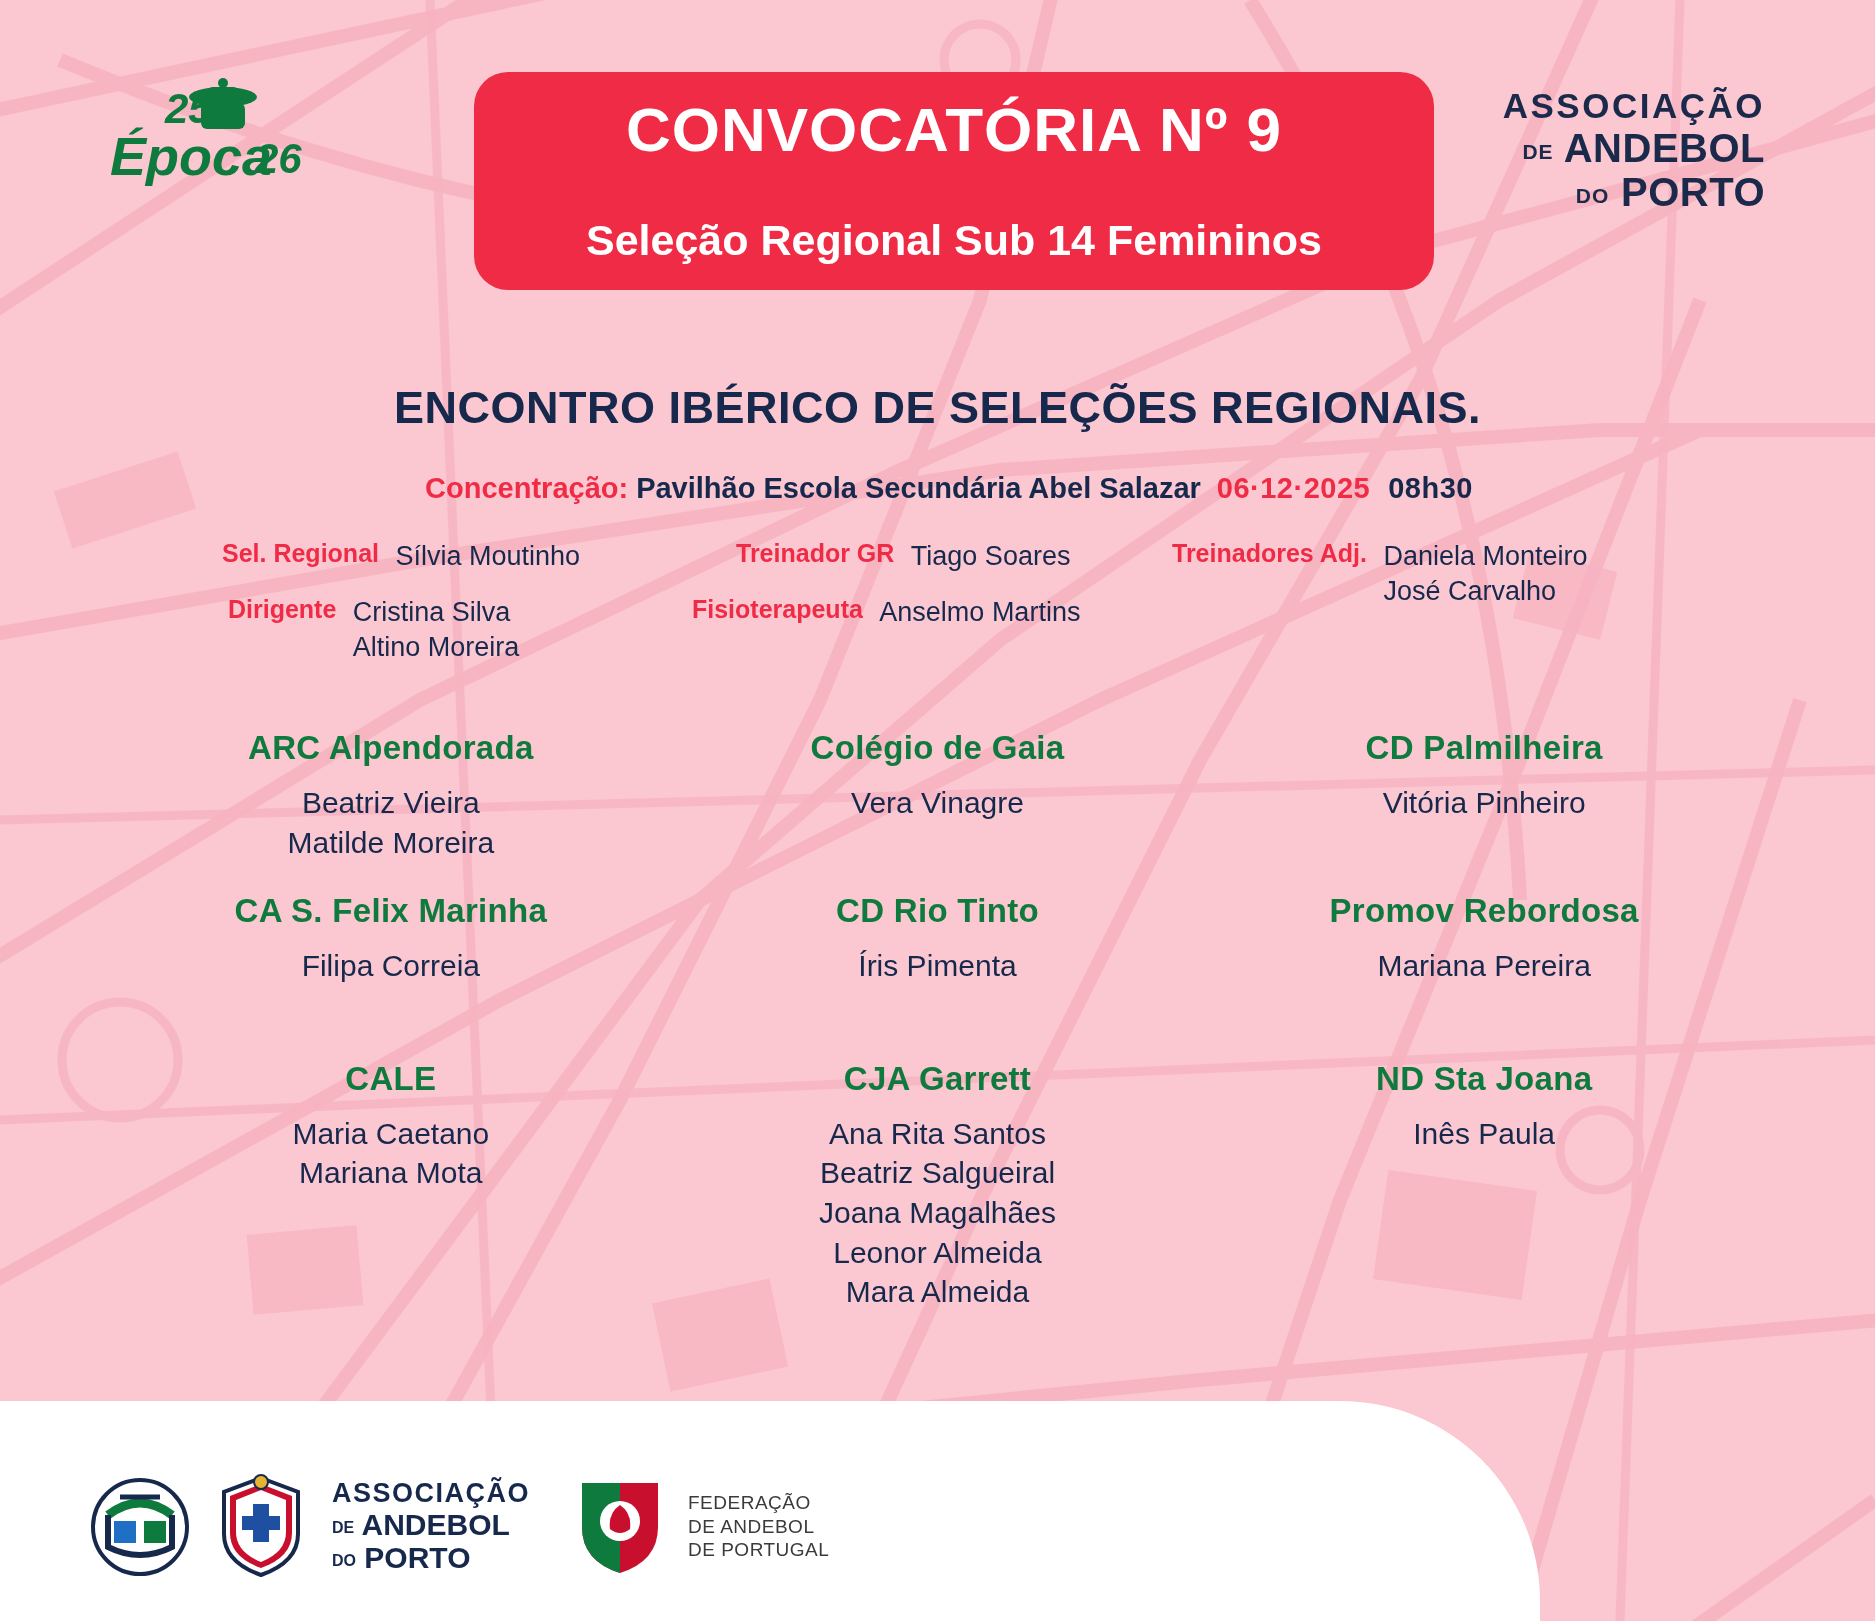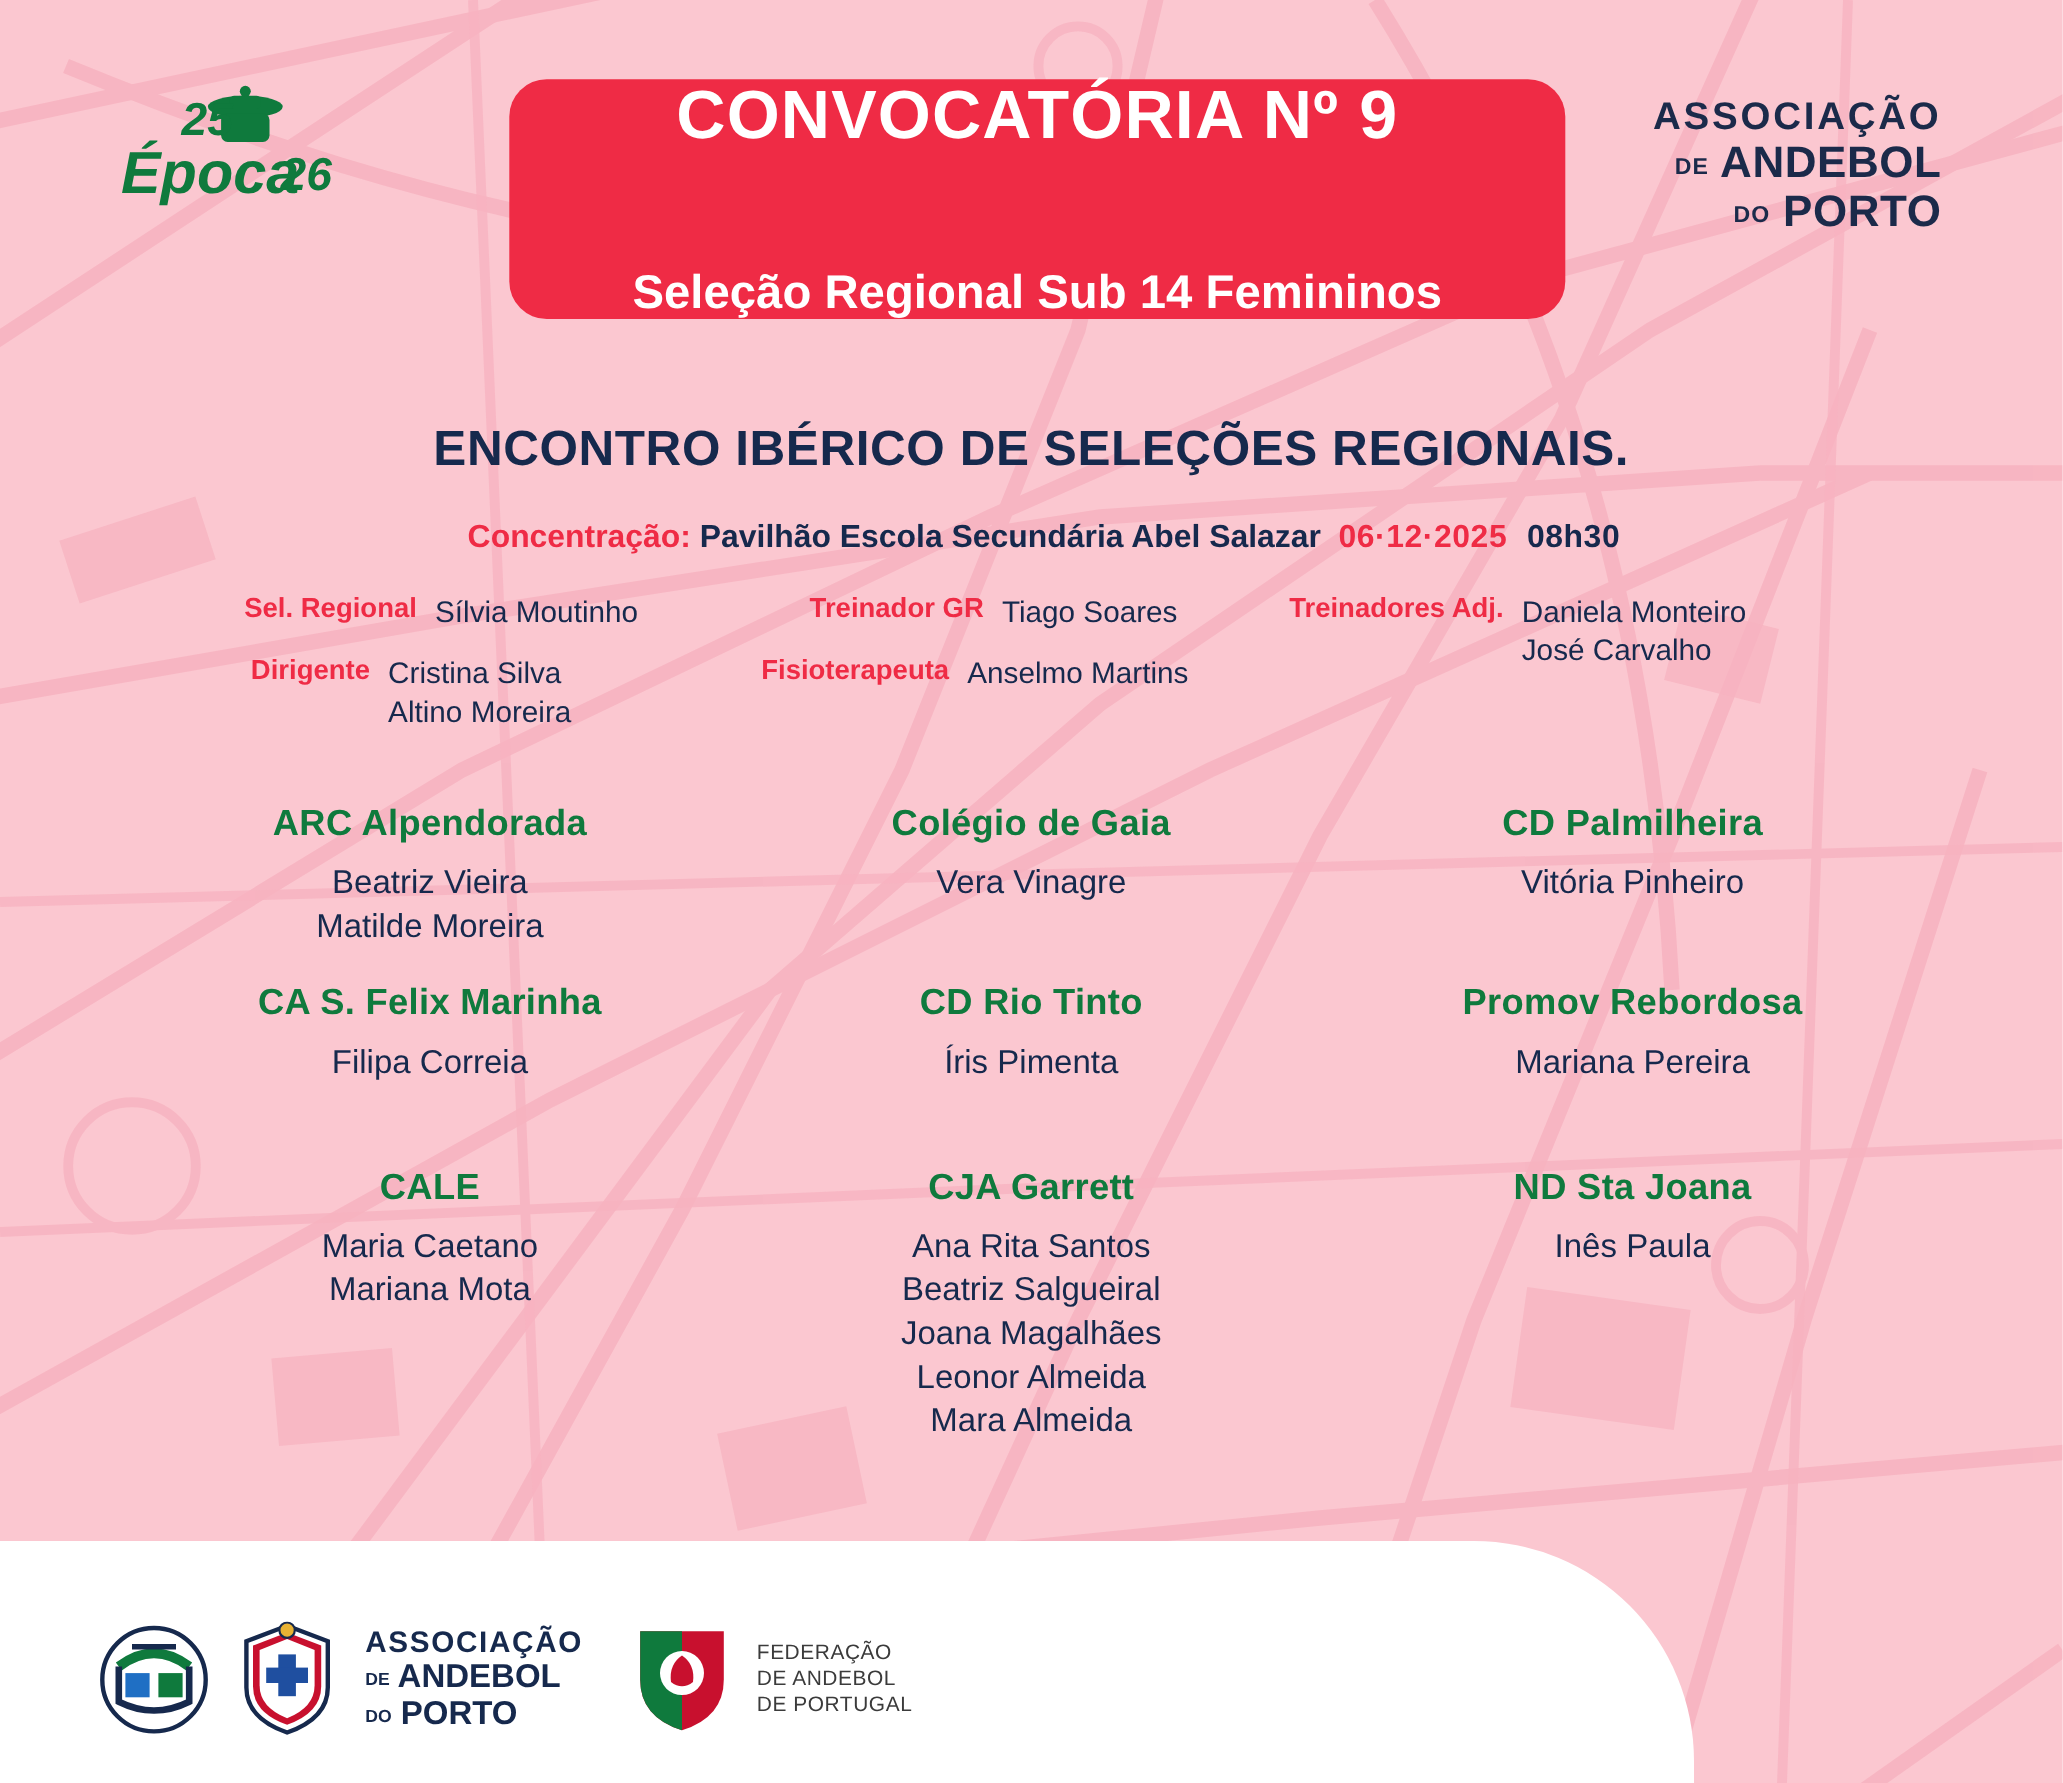--- a/index.html
+++ b/index.html
@@ -38,30 +38,30 @@
   .epoca-logo {
     position: absolute;
     left: 105px;
     top: 75px;
     width: 260px;
     height: 150px;
   }
 
   .title-badge {
     position: absolute;
-    left: 463px;
+    left: 474px;
     top: 72px;
     width: 960px;
     height: 218px;
     background: #ef2b45;
     border-radius: 34px;
     display: flex;
     flex-direction: column;
     align-items: center;
-    justify-content: space-between;
+    justify-content: center;
     color: #ffffff;
     gap: 39px;
   }
 
   .title-badge .main {
     font-size: 62px;
     font-weight: bold;
     letter-spacing: 1px;
     line-height: 1.05;
   }

